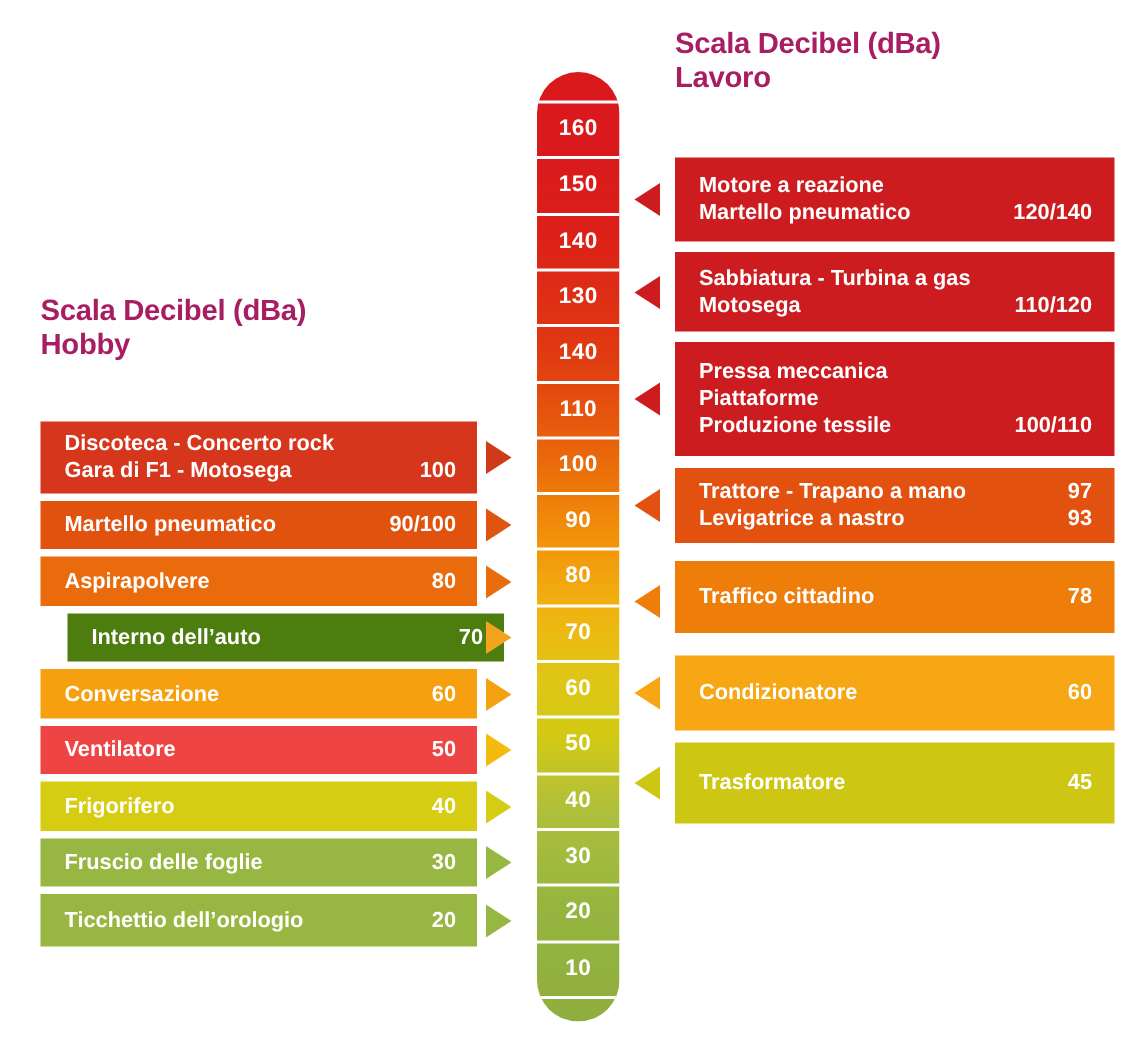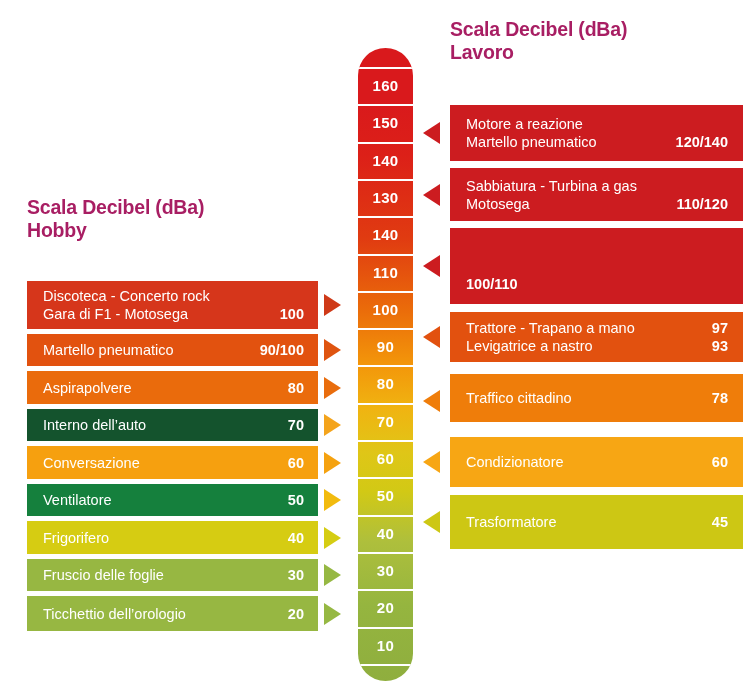--- a/index.html
+++ b/index.html
@@ -73,21 +73,21 @@
     display:flex;
     align-items:center;
   }
   .bar-inner{
     width:100%;
     display:flex;
     align-items:center;
     justify-content:space-between;
   }
   .bar-lines{
-    font-weight:normal;
+    font-weight:bold;
     font-size:14.5px;
     line-height:18px;
     white-space:pre-line;
   }
   .bar-vals{
     font-weight:bold;
     font-size:14.5px;
     line-height:18px;
     text-align:right;
     white-space:pre-line;
@@ -178,35 +178,35 @@
         </div>
       </div>
       <div class="arrow arrow-right" style="top: 339px; left: 324px; border-left-color: rgb(223, 84, 16);"></div>
       <div class="bar left-bar" style="top: 371px; height: 33px; background: rgb(234, 107, 12);">
         <div class="bar-inner">
           <div class="bar-lines">Aspirapolvere</div>
           <div class="bar-vals">80</div>
         </div>
       </div>
       <div class="arrow arrow-right" style="top: 376.5px; left: 324px; border-left-color: rgb(233, 109, 13);"></div>
-      <div class="bar left-bar" style="top: 409px; height: 32px; background: #14532d;">
+      <div class="bar left-bar" style="top: 409px; height: 32px; background: #4d7c0f; margin-left: 18px;">
         <div class="bar-inner">
           <div class="bar-lines">Interno dell’auto</div>
           <div class="bar-vals">70</div>
         </div>
       </div>
       <div class="arrow arrow-right" style="top: 414px; left: 324px; border-left-color: rgb(244, 164, 28);"></div>
       <div class="bar left-bar" style="top: 446px; height: 33px; background: rgb(246, 160, 15);">
         <div class="bar-inner">
           <div class="bar-lines">Conversazione</div>
           <div class="bar-vals">60</div>
         </div>
       </div>
       <div class="arrow arrow-right" style="top: 451.5px; left: 324px; border-left-color: rgb(245, 162, 16);"></div>
-      <div class="bar left-bar" style="top: 484px; height: 32px; background: #15803d;">
+      <div class="bar left-bar" style="top: 484px; height: 32px; background: #ef4444;">
         <div class="bar-inner">
           <div class="bar-lines">Ventilatore</div>
           <div class="bar-vals">50</div>
         </div>
       </div>
       <div class="arrow arrow-right" style="top: 489px; left: 324px; border-left-color: rgb(242, 187, 14);"></div>
       <div class="bar left-bar" style="top: 521px; height: 33px; background: rgb(214, 204, 18); justify-content: flex-end;">
         <div class="bar-inner">
           <div class="bar-lines">Frigorifero</div>
           <div class="bar-vals">40</div>
@@ -243,20 +243,23 @@
         <div class="bar-inner">
           <div class="bar-lines">Sabbiatura - Turbina a gas
 Motosega</div>
           <div class="bar-vals">
 110/120</div>
         </div>
       </div>
       <div class="arrow arrow-left" style="top: 183.5px; left: 423px; border-right-color: rgb(204, 28, 32);"></div>
       <div class="bar right-bar" style="top: 228px; height: 76px; background: rgb(204, 28, 32);">
         <div class="bar-inner">
+          <div class="bar-lines">Pressa meccanica
+Piattaforme
+Produzione tessile</div>
           <div class="bar-vals">
 
 100/110</div>
         </div>
       </div>
       <div class="arrow arrow-left" style="top: 255px; left: 423px; border-right-color: rgb(204, 28, 32);"></div>
       <div class="bar right-bar" style="top: 312px; height: 50px; background: rgb(226, 81, 15);">
         <div class="bar-inner">
           <div class="bar-lines">Trattore - Trapano a mano
 Levigatrice a nastro</div>

